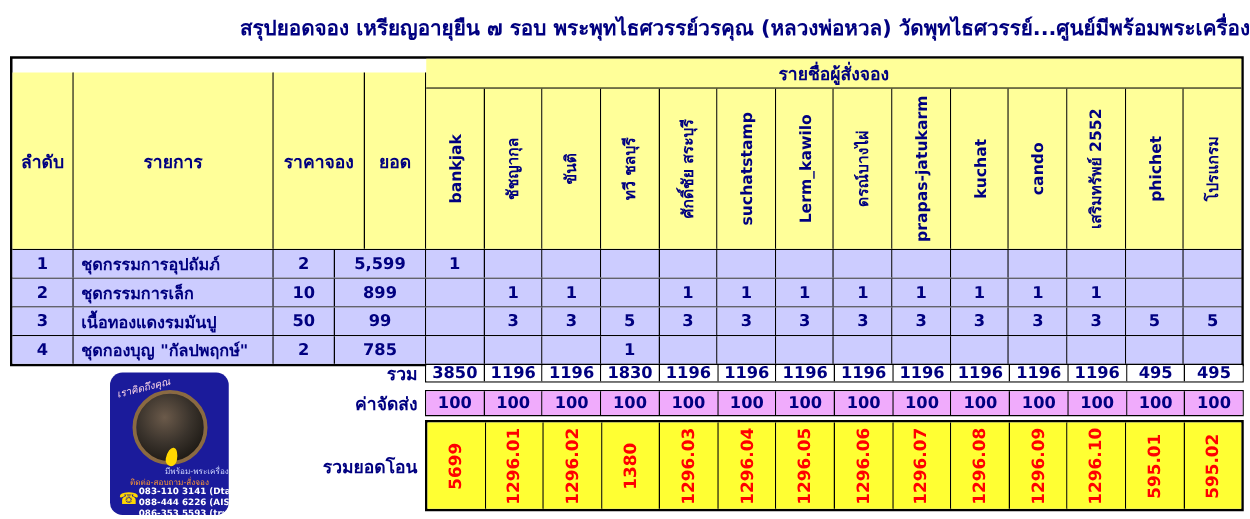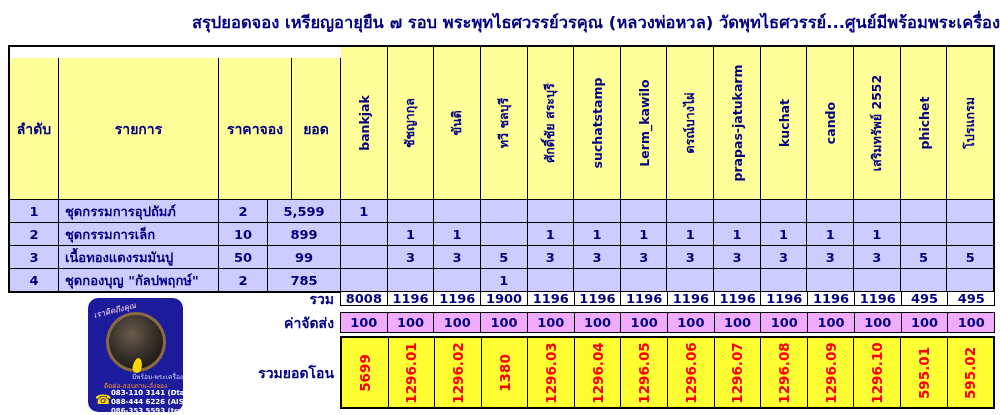--- a/index.html
+++ b/index.html
@@ -74,20 +74,21 @@
 
   <div class="title">สรุปยอดจอง เหรียญอายุยืน ๗ รอบ พระพุทไธศวรรย์วรคุณ (หลวงพ่อหวล) วัดพุทไธศวรรย์...ศูนย์มีพร้อมพระเครื่อง</div>
 
   <div class="tbl">
     <div class="thead">
       <div class="hcell c-no">ลำดับ</div>
       <div class="hcell c-item">รายการ</div>
       <div class="hcell c-price">ราคาจอง</div>
       <div class="hcell c-qty">ยอด</div>
       <div class="right-head">
+        <div class="band">รายชื่อผู้สั่งจอง</div>
         <div class="names" id="name-heads">
             <div class="vcell">
               <span class="vtext">bankjak</span>
             </div>
             <div class="vcell">
               <span class="vtext">ชัชญากุล</span>
             </div>
             <div class="vcell">
               <span class="vtext">ขันติ</span>
             </div>
@@ -215,24 +216,24 @@
             <div class="ncell"></div>
             <div class="ncell"></div>
           </div>
         </div>
       </div>
   </div>
 
   <div class="sumrow r-total">
     <div class="sumlabel">รวม</div>
     <div class="sumcells" id="totals-cells">
-        <div class="scell">8008</div>
-        <div class="scell">1196</div>
-        <div class="scell">1196</div>
-        <div class="scell">1900</div>
+        <div class="scell">3850</div>
+        <div class="scell">1196</div>
+        <div class="scell">1196</div>
+        <div class="scell">1830</div>
         <div class="scell">1196</div>
         <div class="scell">1196</div>
         <div class="scell">1196</div>
         <div class="scell">1196</div>
         <div class="scell">1196</div>
         <div class="scell">1196</div>
         <div class="scell">1196</div>
         <div class="scell">1196</div>
         <div class="scell">495</div>
         <div class="scell">495</div>

